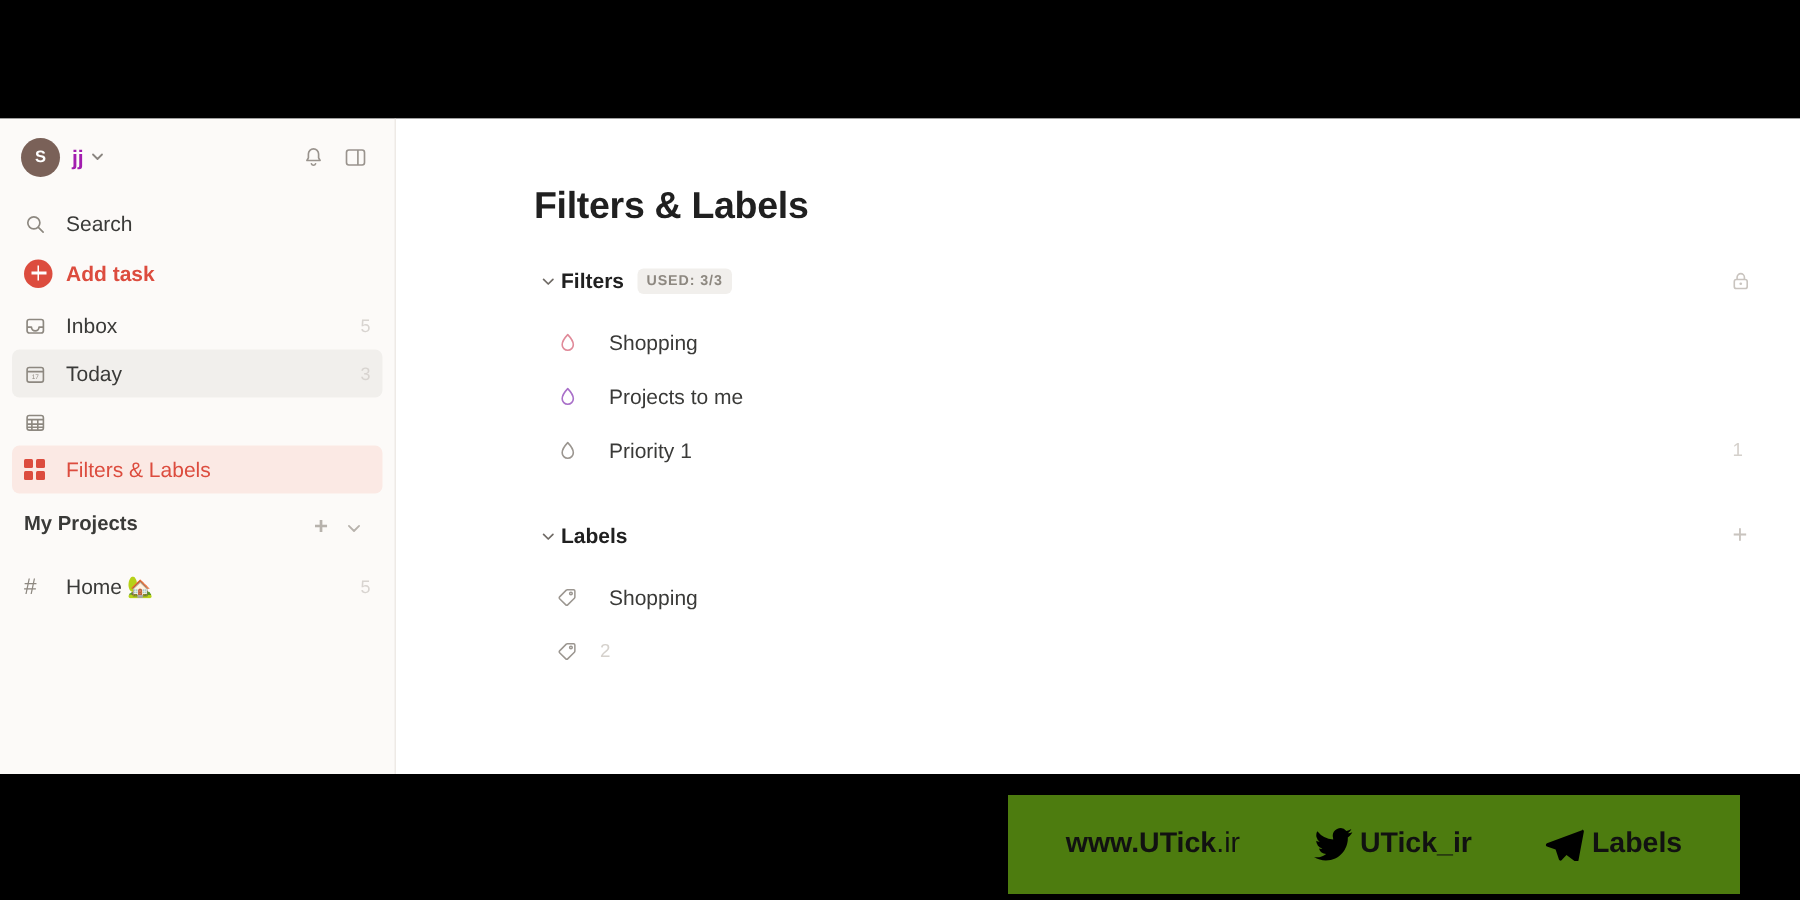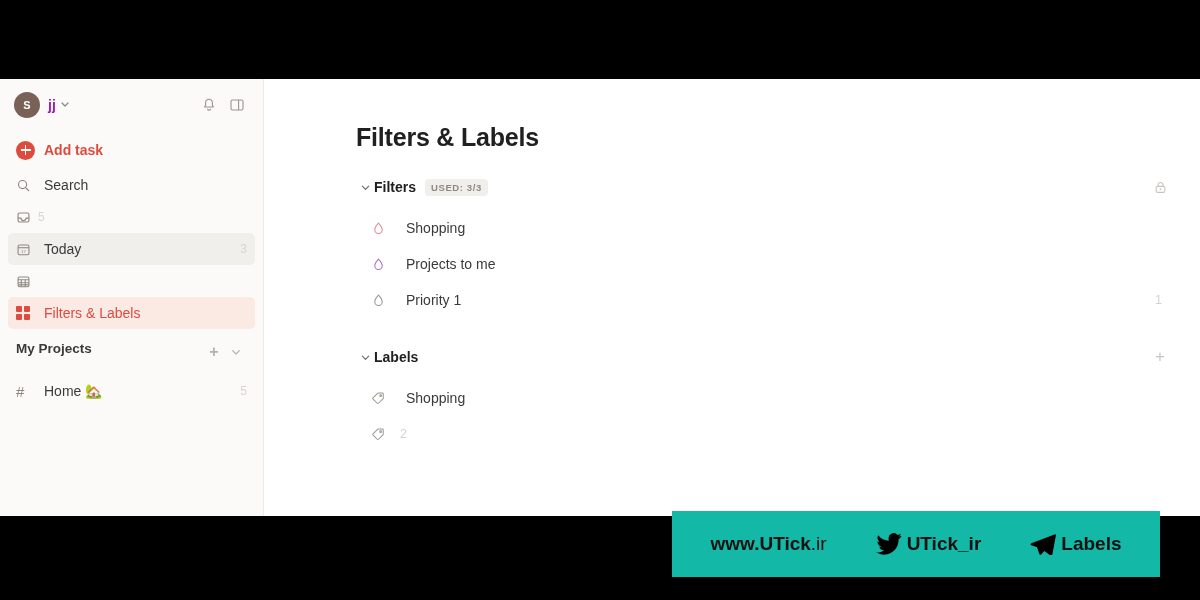--- a/index.html
+++ b/index.html
@@ -208,23 +208,23 @@
   .item-row .cnt{
     font-size:12.5px;
     color:#d5d1cc;
     padding-right:10px;
   }
   .grp-space{ height:26px; }
 
   
   #watermark{
     position:absolute;
-    left:672px; top:511px;
+    left:672px; top:530px;
     width:488px; height:66px;
-    background:#14b8a6;
+    background:#4d7c0f;
     display:flex;
     align-items:center;
     justify-content:space-around;
     padding:0 14px;
   }
   .wm-item{
     display:flex;align-items:center;
     font-size:19px;
     color:#111;
     font-weight:bold;
@@ -258,45 +258,46 @@
       <div class="hdr-icon">
         <svg width="16" height="16" viewBox="0 0 16 16" fill="none" stroke="#99938d" stroke-width="1.1">
           <rect x="2" y="3" width="12" height="10" rx="1.6"></rect>
           <path d="M9.6 3v10"></path>
         </svg>
       </div>
     </div>
 
     <div class="nav">
 
+      <div class="nav-row">
+        <div class="ic">
+          <svg width="15" height="15" viewBox="0 0 16 16" fill="none" stroke="#8d8880" stroke-width="1.2">
+            <circle cx="7" cy="7" r="4.3"></circle>
+              <path d="M10.2 10.2L13.6 13.6" stroke-linecap="round"></path>
+          </svg>
+        </div>
+        <span class="lbl">Search</span>
+        <span class="cnt"></span>
+      </div>
+
       <div class="nav-row addtask">
         <div class="ic">
             <span class="plus-circle"></span>
           </div>
         <span class="lbl">Add task</span>
       </div>
 
       <div class="nav-row">
         <div class="ic">
           <svg width="15" height="15" viewBox="0 0 16 16" fill="none" stroke="#8d8880" stroke-width="1.2">
-            <circle cx="7" cy="7" r="4.3"></circle>
-              <path d="M10.2 10.2L13.6 13.6" stroke-linecap="round"></path>
-          </svg>
-        </div>
-        <span class="lbl">Search</span>
-        <span class="cnt"></span>
-      </div>
-
-      <div class="nav-row">
-        <div class="ic">
-          <svg width="15" height="15" viewBox="0 0 16 16" fill="none" stroke="#8d8880" stroke-width="1.2">
             <rect x="2.2" y="3.2" width="11.6" height="9.6" rx="1.6"></rect>
             <path d="M2.2 8.6h3.1a2.7 2.7 0 0 0 5.4 0h3.1" stroke-linejoin="round"></path>
           </svg>
         </div>
+        <span class="lbl">Inbox</span>
         <span class="cnt">5</span>
       </div>
 
       <div class="nav-row hovered">
         <div class="ic">
           <svg width="15" height="15" viewBox="0 0 16 16" fill="none" stroke="#8d8880" stroke-width="1.15">
             <rect x="2.2" y="3.2" width="11.6" height="10.4" rx="1.6"></rect>
             <path d="M2.2 6.1h11.6"></path>
             <text x="8" y="11.6" font-size="4.6" fill="#8d8880" stroke="none" text-anchor="middle" font-family="Liberation Sans">17</text>
           </svg>

